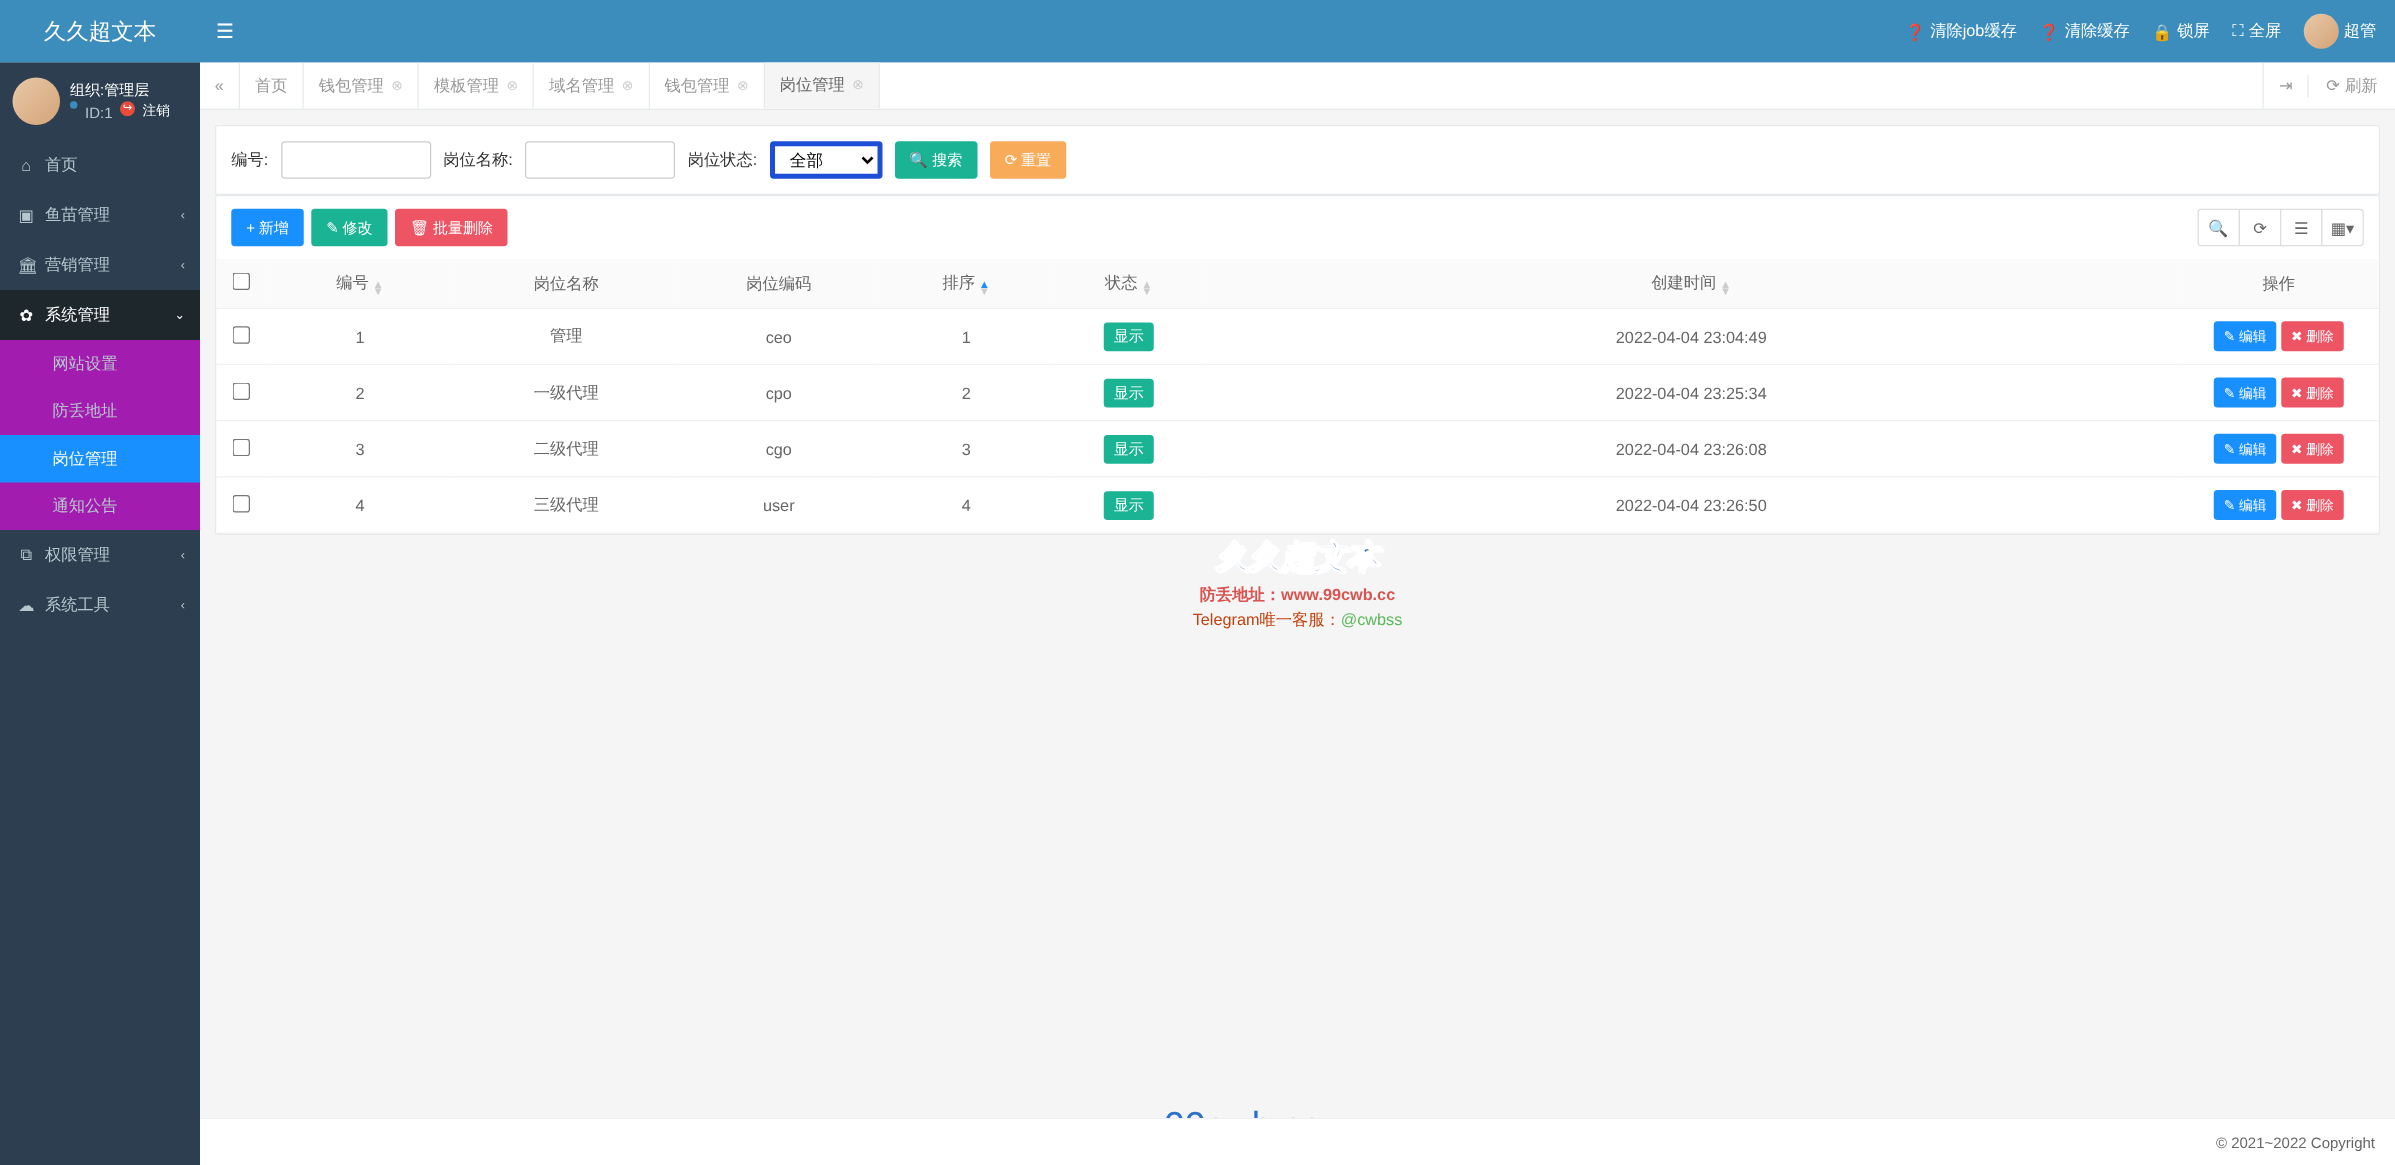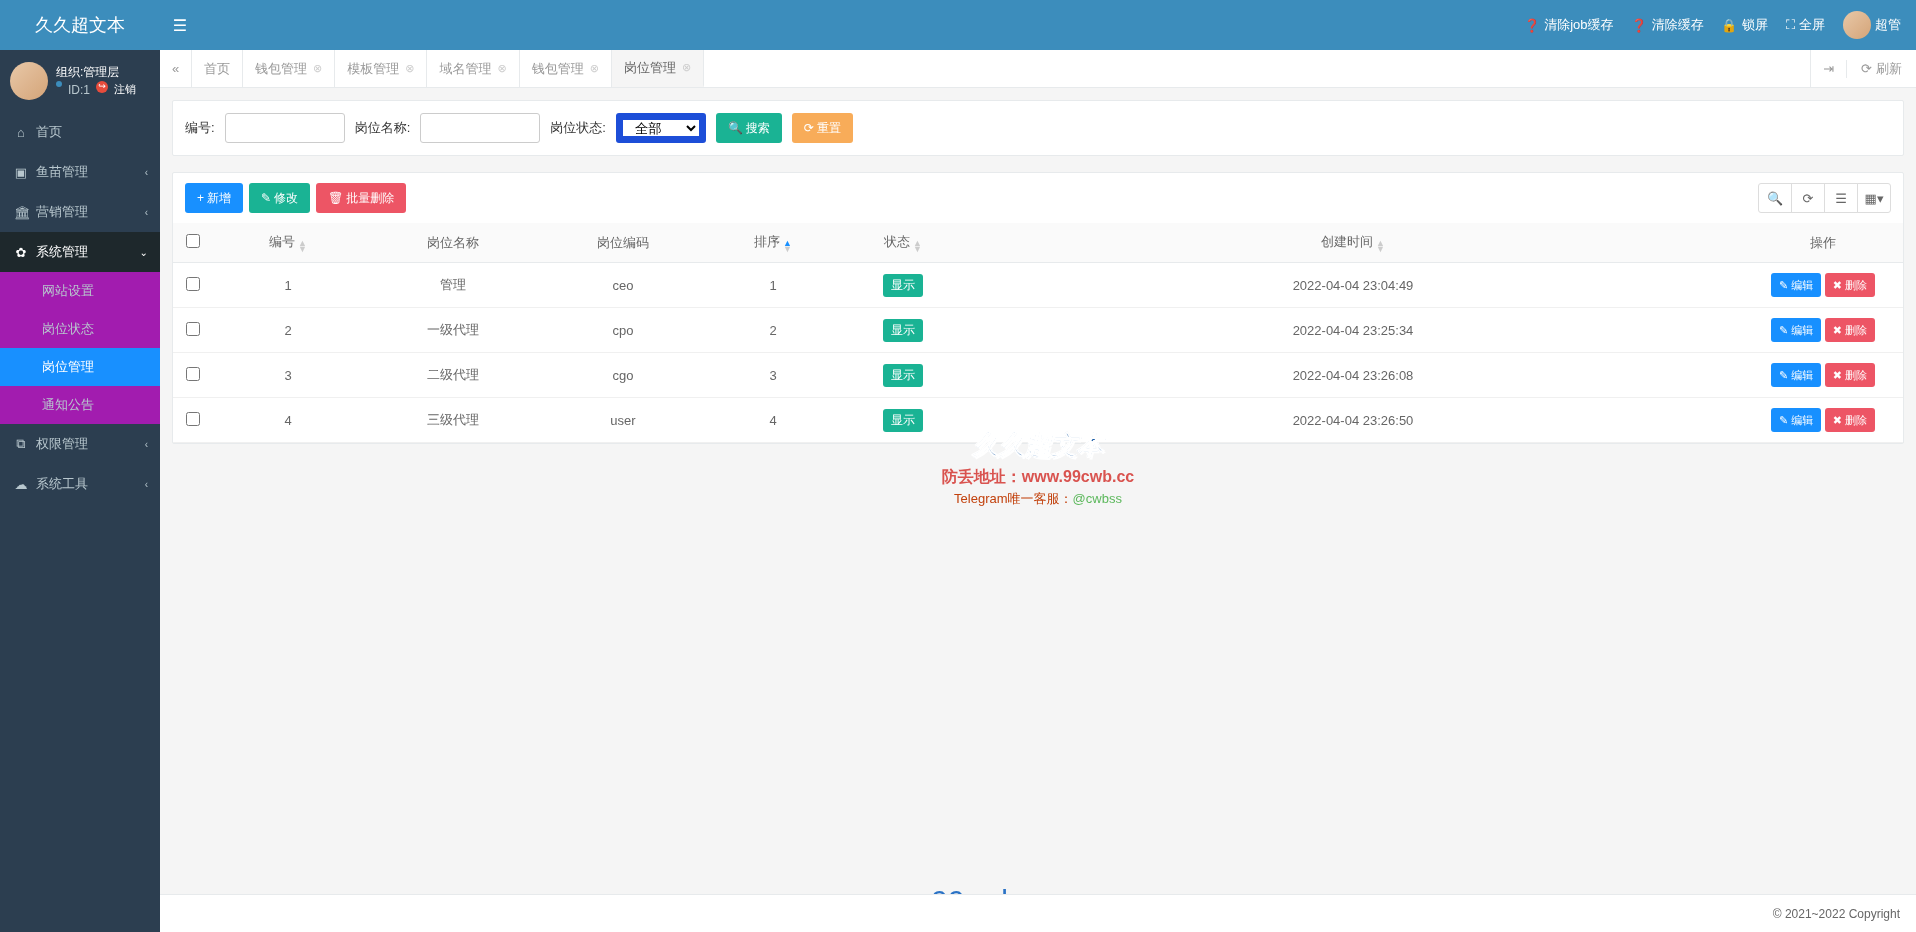--- a/index.html
+++ b/index.html
@@ -30,24 +30,24 @@
 .main{flex:1;display:flex;flex-direction:column;overflow:hidden}
 .tabbar{height:38px;background:#fff;border-bottom:1px solid #e7eaec;display:flex;align-items:stretch}
 .tab-home{width:32px;display:flex;align-items:center;justify-content:center;border-right:1px solid #e7eaec;cursor:pointer;color:#999}
 .tab{padding:0 12px;display:flex;align-items:center;gap:6px;border-right:1px solid #e7eaec;cursor:pointer;color:#999;font-size:13px}
 .tab.active{background:#f5f5f5;border-bottom:2px solid transparent;color:#666}
 .tab-close{color:#ccc;font-size:11px}
 .tab-actions{margin-left:auto;display:flex;align-items:center}
 .tab-act{width:36px;display:flex;align-items:center;justify-content:center;border-left:1px solid #e7eaec;cursor:pointer;color:#999;height:100%}
 .refresh-btn{padding:0 14px;display:flex;align-items:center;gap:4px;border-left:1px solid #e7eaec;cursor:pointer;color:#999;font-size:13px}
 .content{flex:1;padding:12px;overflow:auto;position:relative}
-.search-panel{background:#fff;border:1px solid #e7eaec;padding:12px;margin-bottom:16px;display:flex;align-items:center;gap:10px;border-radius:2px}
+.search-panel{background:#fff;border:1px solid #e7eaec;padding:12px;margin-bottom:0;display:flex;align-items:center;gap:10px;border-radius:2px}
 .form-label{font-size:13px;color:#333}
 .form-input{height:30px;border:1px solid #ccc;border-radius:3px;padding:0 8px;width:120px}
-.form-select{height:30px;border:7px solid #1d4ed8;border-radius:3px;padding:0 8px;width:90px;background:#fff}
+.form-select{height:30px;border:4px solid #1d4ed8;border-radius:3px;padding:0 8px;width:90px;background:#fff}
 .btn{height:30px;padding:0 12px;border:none;border-radius:3px;color:#fff;cursor:pointer;font-size:12px;display:inline-flex;align-items:center;gap:3px}
 .btn-success{background:#1ab394}
 .btn-warning{background:#f8ac59}
 .btn-primary{background:#1890ff}
 .btn-green{background:#1ab394}
 .btn-danger{background:#ed5565}
 .table-panel{background:#fff;border:1px solid #e7eaec;border-radius:2px}
 .toolbar{padding:10px 12px;display:flex;align-items:center;gap:6px}
 .toolbar-right{margin-left:auto;display:flex;gap:0}
 .icon-btn{width:34px;height:30px;border:1px solid #ddd;background:#fff;cursor:pointer;display:flex;align-items:center;justify-content:center;color:#666;margin-left:-1px}
@@ -56,21 +56,21 @@
 table{width:100%;border-collapse:collapse}
 th{background:#fafafa;padding:10px 8px;text-align:center;font-weight:500;color:#666;border-bottom:1px solid #e7eaec;font-size:13px;position:relative}
 .sort{color:#ccc;font-size:9px;margin-left:3px;display:inline-flex;flex-direction:column;line-height:6px}
 .sort-active{color:#1890ff}
 td{padding:10px 8px;text-align:center;border-bottom:1px solid #f0f0f0;font-size:13px;color:#666}
 .badge{display:inline-block;padding:3px 8px;border-radius:3px;color:#fff;font-size:12px;background:#1ab394}
 .btn-sm{height:24px;padding:0 8px;font-size:11px;border-radius:3px}
 .table-footer{padding:12px;color:#666;font-size:13px}
 .watermark{position:absolute;left:50%;top:340px;transform:translateX(-50%);text-align:center;pointer-events:none;z-index:1}
 .wm-title{font-size:26px;font-weight:700;font-style:italic;color:#1e5fa8;-webkit-text-stroke:1px #fff;text-shadow:2px 2px 0 #fff,-1px -1px 0 #fff}
-.wm-line1{font-size:16px;margin-top:4px}
+.wm-line1{font-size:13px;margin-top:4px}
 .wm-line1 .lbl{color:#d9534f;font-weight:700}
 .wm-line1 .url{color:#d9534f;font-weight:700}
 .wm-line2{font-size:13px;margin-top:2px}
 .wm-line2 .lbl{color:#c2410c}
 .wm-line2 .val{color:#5cb85c}
 .big-url{position:fixed;bottom:14px;left:50%;transform:translateX(-50%);font-size:30px;color:#2a72c5;font-weight:400}
 .footer{position:fixed;bottom:0;right:0;height:38px;background:#fff;border-top:1px solid #e7eaec;display:flex;align-items:center;padding:0 16px;font-size:12px;color:#666;width:calc(100% - 160px);justify-content:flex-end}
 input[type=checkbox]{width:14px;height:14px}
 .mi-icon{width:14px;display:inline-block;text-align:center}
 </style>
@@ -133,21 +133,21 @@
           <span>营销管理</span>
           <span class="menu-chevron">‹</span>
         </li>
       <li class="menu-item open">
           <span class="mi-icon">✿</span>
           <span>系统管理</span>
           <span class="menu-chevron">⌄</span>
         </li>
       <ul class="submenu">
         <li class="submenu-item">网站设置</li>
-        <li class="submenu-item">岗位状态</li>
+        <li class="submenu-item">防丢地址</li>
         <li class="submenu-item active">岗位管理</li>
         <li class="submenu-item">通知公告</li>
       </ul>
       <li class="menu-item">
           <span class="mi-icon">⧉</span>
           <span>权限管理</span>
           <span class="menu-chevron">‹</span>
         </li>
       <li class="menu-item">
           <span class="mi-icon">☁</span>

